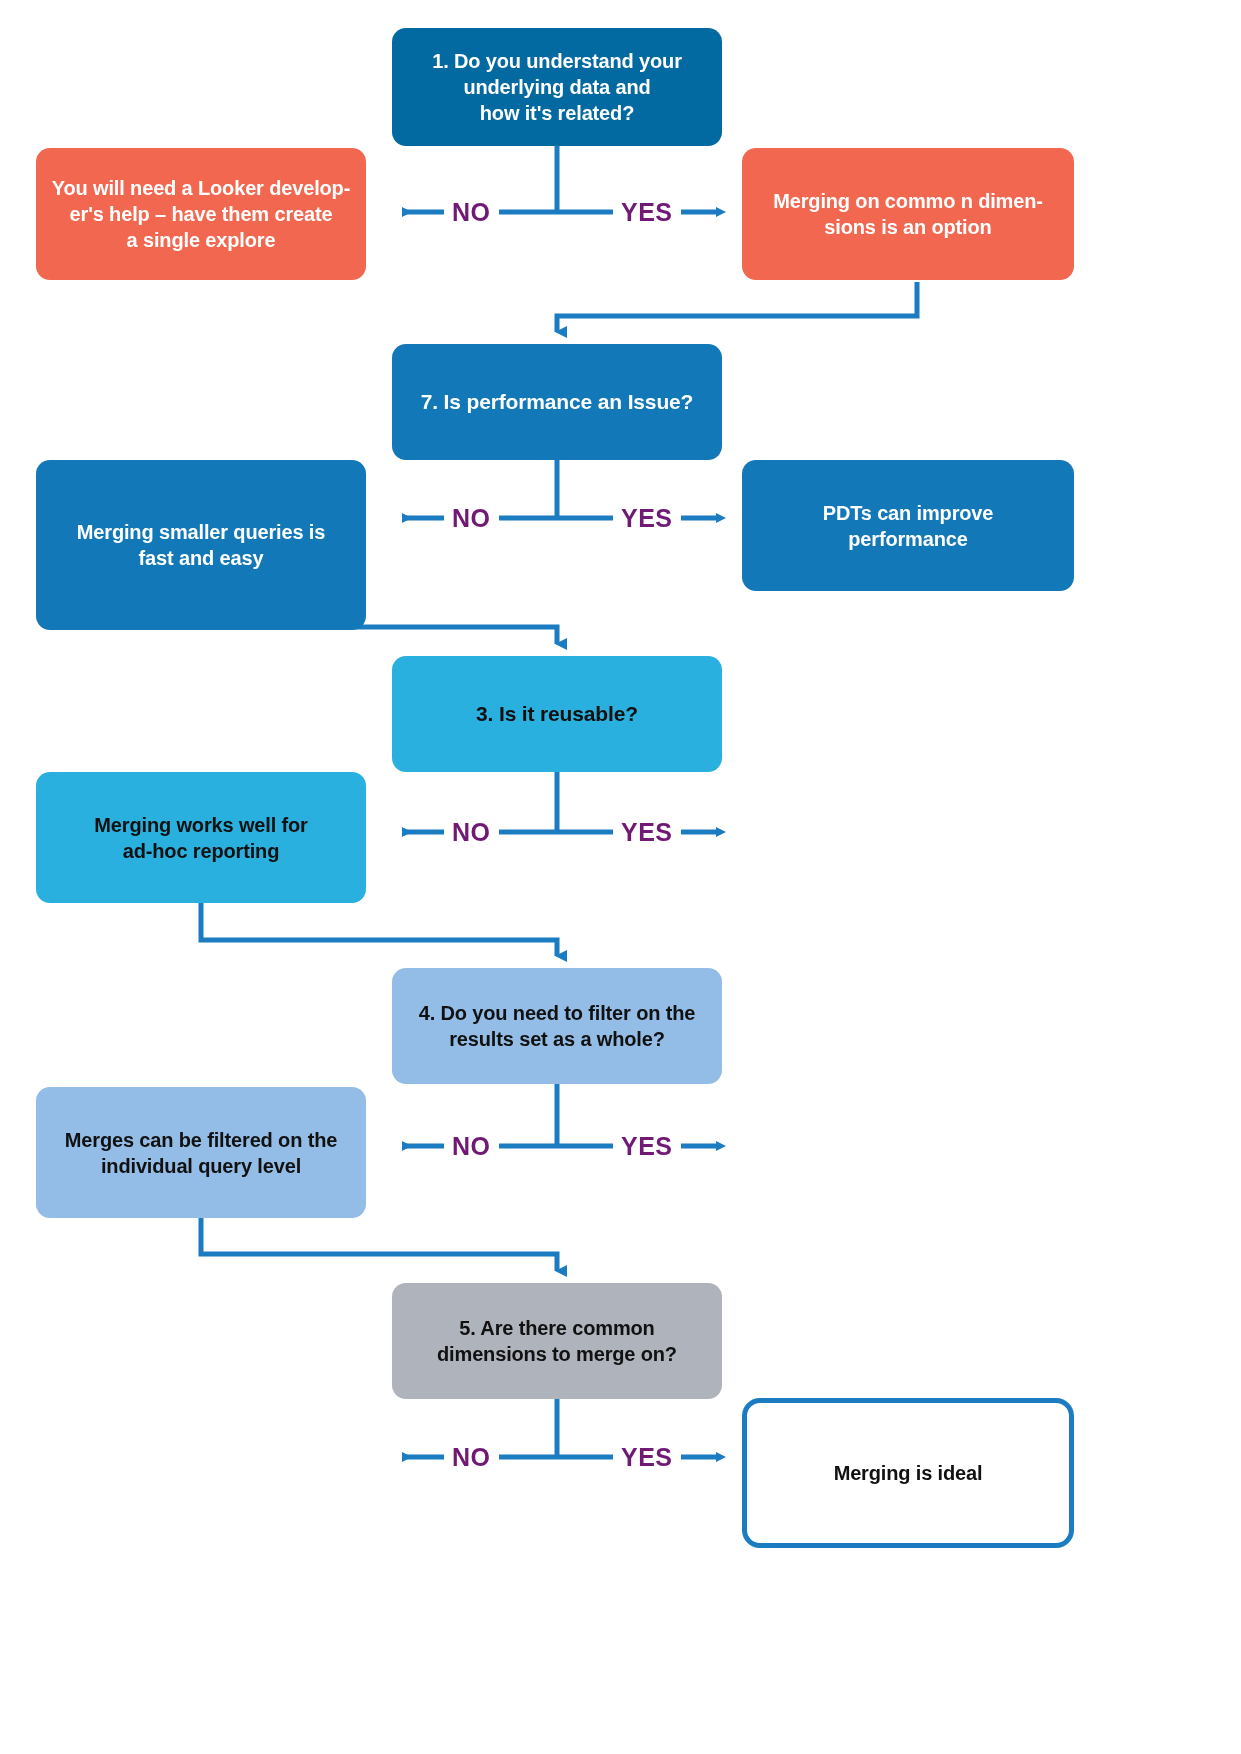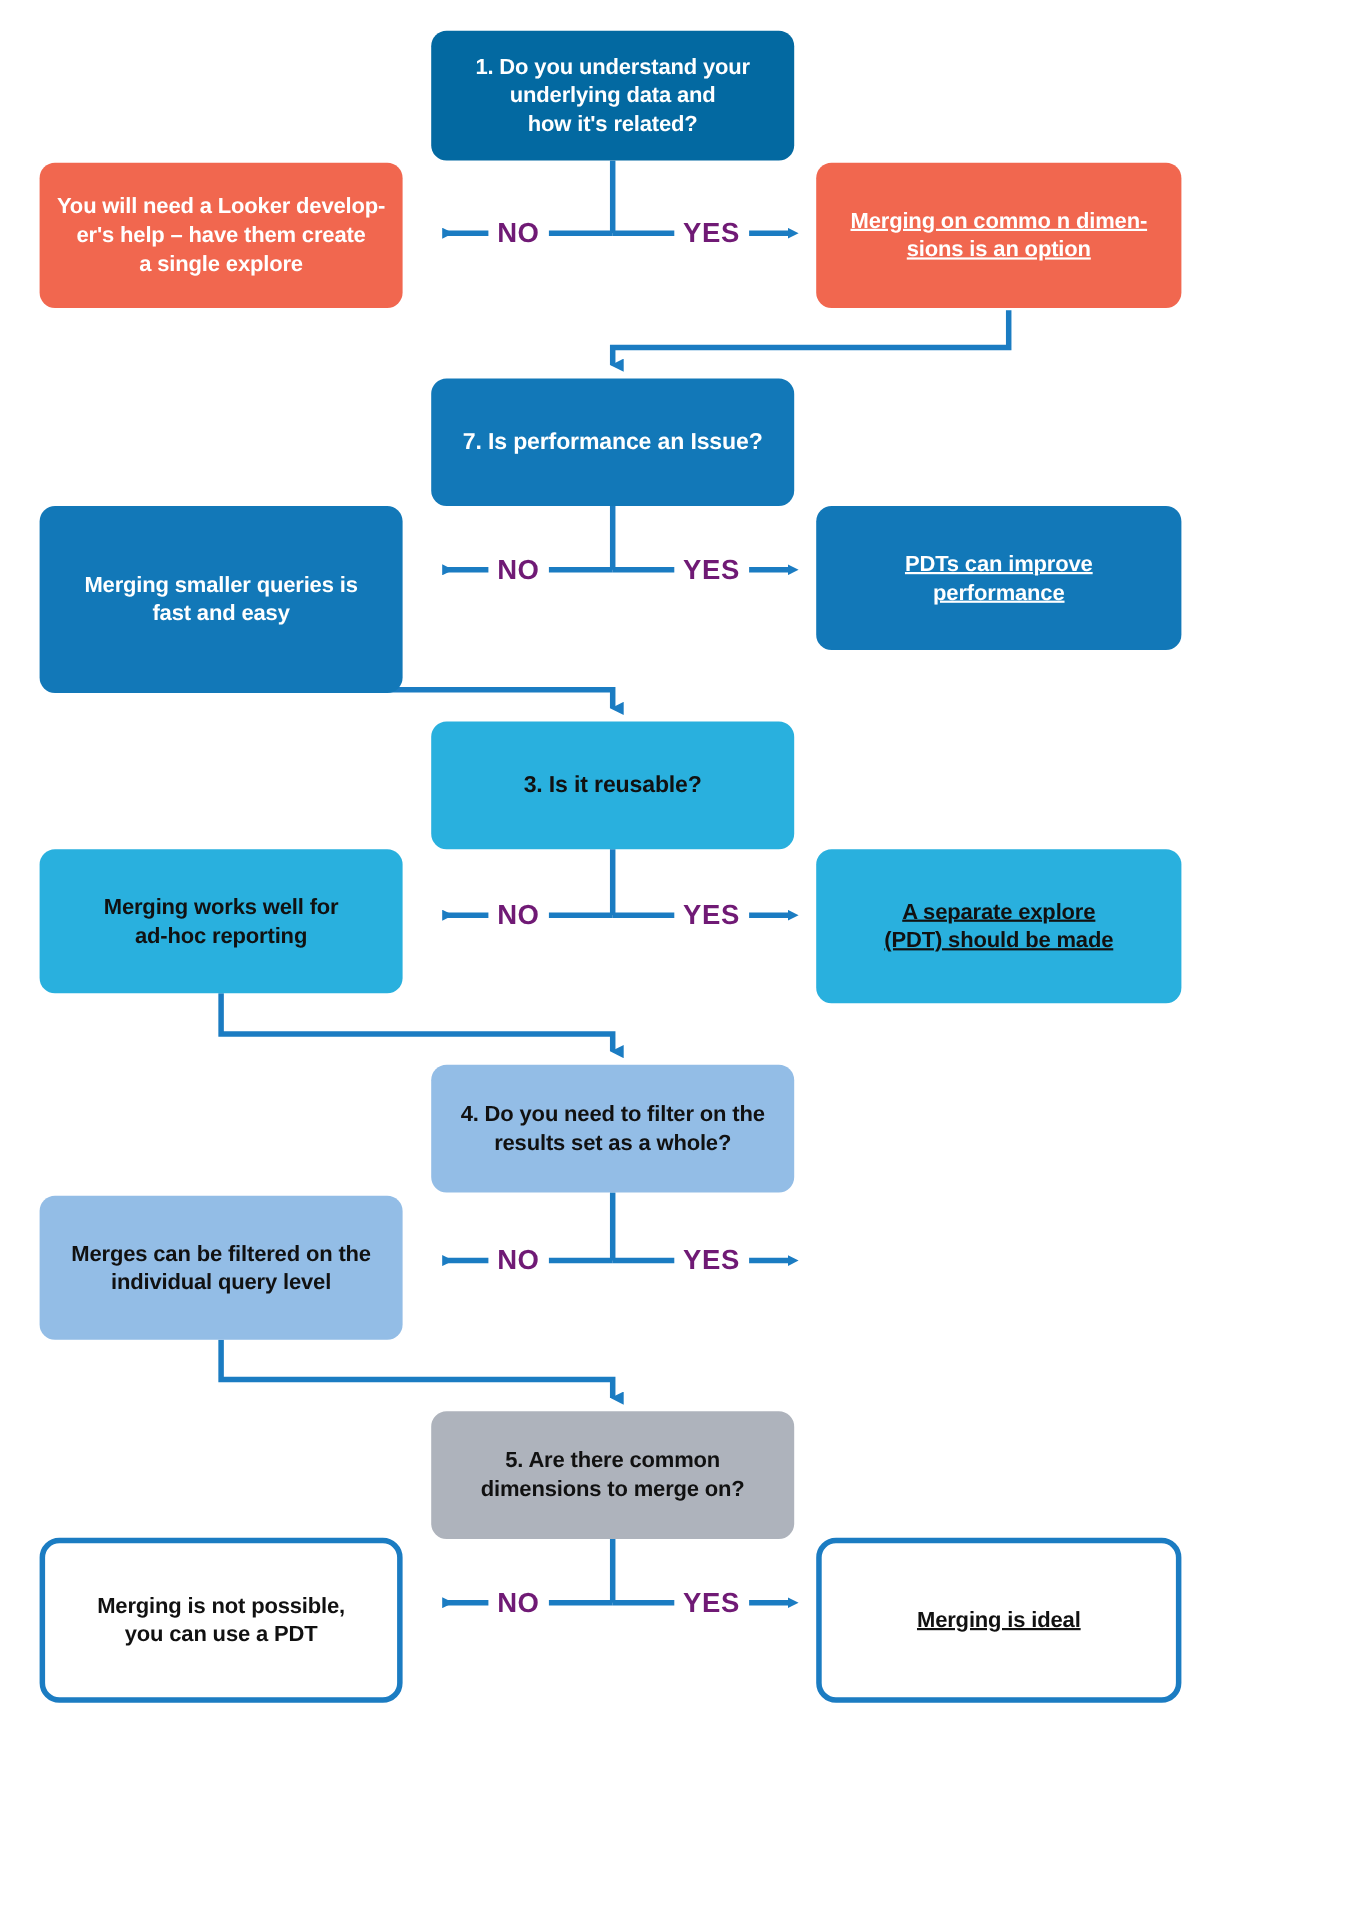--- a/index.html
+++ b/index.html
@@ -50,21 +50,20 @@
   }
   
   .left {
     left: 36px;
     width: 330px;
   }
   
   .right {
     left: 742px;
     width: 332px;
-    text-decoration: underline;
   }
   .white-text { color: #ffffff; }
   .dark-text  { color: #111111; }
 
   .outline {
     background: #ffffff;
     border: 5px solid #1b7cc2;
     border-radius: 18px;
   }
 
@@ -168,24 +167,20 @@
 
   <div class="node q dark-text" style="top:656px;height:116px;background:#29b0de;font-size:21px;">
     <span class="txt">3. Is it reusable?</span>
   </div>
 
   <div class="node left dark-text" style="top:772px;height:131px;background:#29b0de;font-size:20px;">
     <span class="txt">Merging works well for
 ad-hoc reporting</span>
   </div>
 
-  <div class="node right dark-text" style="top:772px;height:140px;background:#29b0de;font-size:20px;">
-    <span class="txt">A separate explore
-(PDT) should be made</span>
-  </div>
 
   <div class="edge-label" style="left:444px;top:820px;">NO</div>
   <div class="edge-label" style="left:613px;top:820px;">YES</div>
 
   <div class="node q dark-text" style="top:968px;height:116px;background:#93bde6;font-size:20px;">
     <span class="txt">4. Do you need to filter on the
 results set as a whole?</span>
   </div>
 
   <div class="node left dark-text" style="top:1087px;height:131px;background:#93bde6;font-size:20px;align-items:center;">
@@ -195,24 +190,20 @@
 
 
   <div class="edge-label" style="left:444px;top:1134px;">NO</div>
   <div class="edge-label" style="left:613px;top:1134px;">YES</div>
 
   <div class="node q dark-text" style="top:1283px;height:116px;background:#aeb3bc;font-size:20px;">
     <span class="txt">5. Are there common
 dimensions to merge on?</span>
   </div>
 
-  <div class="node left dark-text outline" style="top:1398px;height:150px;font-size:20px;">
-    <span class="txt">Merging is not possible,
-you can use a PDT</span>
-  </div>
 
   <div class="node right dark-text outline" style="top:1398px;height:150px;font-size:20px;">
     <span class="txt">Merging is ideal</span>
   </div>
 
   <div class="edge-label" style="left:444px;top:1445px;">NO</div>
   <div class="edge-label" style="left:613px;top:1445px;">YES</div>
 
 </div>
 

